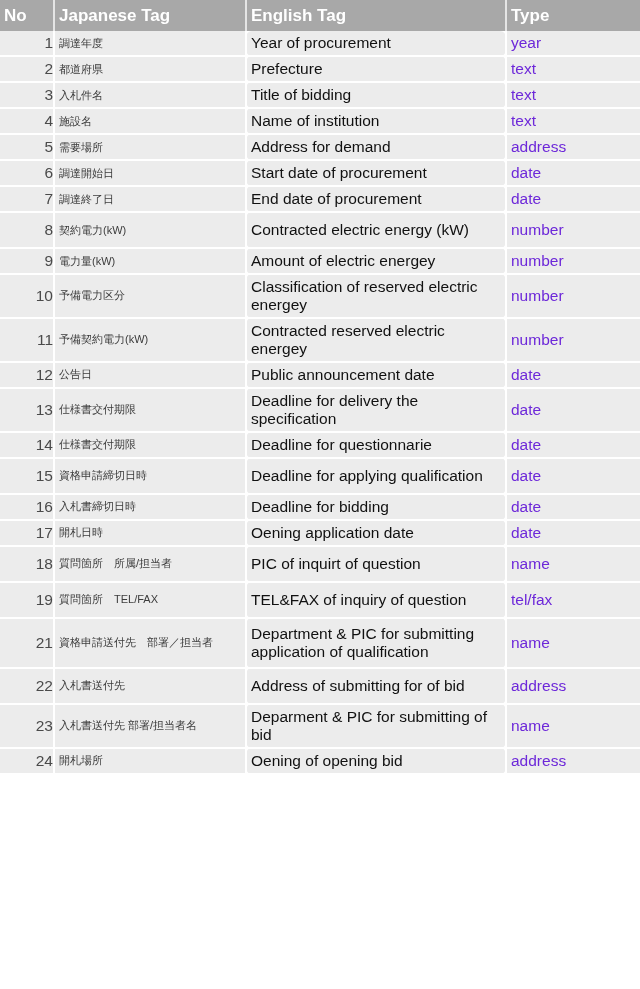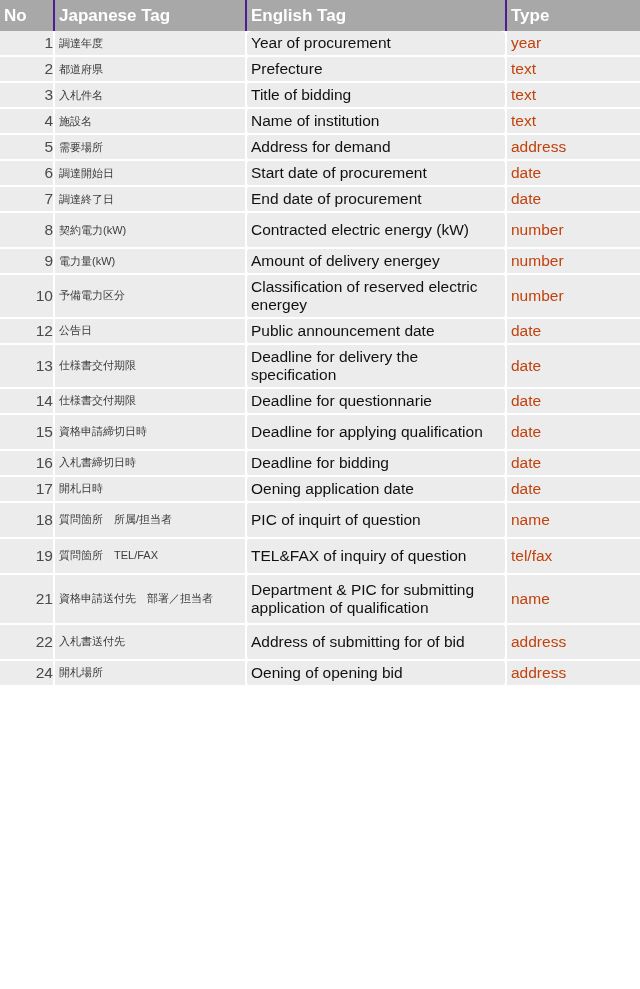--- a/index.html
+++ b/index.html
@@ -25,21 +25,21 @@
     background: #a8a8a8;
     height: 31px;
   }
   .th {
     color: #ffffff;
     font-weight: bold;
     font-size: 17px;
     text-align: left;
     padding: 0 0 0 4px;
     vertical-align: middle;
-    border-right: 2px solid #4c1d95;
+    border-right: 2px solid #e5e5e5;
     line-height: 31px;
     height: 31px;
     white-space: nowrap;
     overflow: hidden;
   }
   .th.last { border-right: none; }
 
   
   .row {
     background: #ececec;
@@ -70,21 +70,21 @@
     word-break: break-all;
   }
   .c-en {
     width: 258px;
     color: #111111;
     line-height: 1.16;
     border-radius: 6px;
   }
   .c-type {
     width: 132px;
-    color: #c2410c;
+    color: #6d28d9;
     white-space: nowrap;
   }
 
   
   .h1 { height: 24px; }
   .h2 { height: 36px; }
   .h3 { height: 50px; margin-left: 16px; }
 </style>
 </head>
 <body>
@@ -149,27 +149,33 @@
       </tr>
       <tr class="row h2">
         <td class="cell c-no">8</td>
         <td class="cell c-ja">契約電力(kW)</td>
         <td class="cell c-en">Contracted electric energy (kW)</td>
         <td class="cell c-type last">number</td>
       </tr>
       <tr class="row h1">
         <td class="cell c-no">9</td>
         <td class="cell c-ja">電力量(kW)</td>
-        <td class="cell c-en">Amount of delivery energey</td>
+        <td class="cell c-en">Amount of electric energey</td>
         <td class="cell c-type last">number</td>
       </tr>
       <tr class="row h2">
         <td class="cell c-no">10</td>
         <td class="cell c-ja">予備電力区分</td>
         <td class="cell c-en">Classification of reserved electric energey</td>
+        <td class="cell c-type last">number</td>
+      </tr>
+      <tr class="row h2">
+        <td class="cell c-no">11</td>
+        <td class="cell c-ja">予備契約電力(kW)</td>
+        <td class="cell c-en">Contracted reserved electric energey</td>
         <td class="cell c-type last">number</td>
       </tr>
       <tr class="row h1">
         <td class="cell c-no">12</td>
         <td class="cell c-ja">公告日</td>
         <td class="cell c-en">Public announcement date</td>
         <td class="cell c-type last">date</td>
       </tr>
       <tr class="row h2">
         <td class="cell c-no">13</td>
@@ -218,20 +224,26 @@
         <td class="cell c-ja">資格申請送付先　部署／担当者</td>
         <td class="cell c-en">Department &amp; PIC  for submitting application of qualification</td>
         <td class="cell c-type last">name</td>
       </tr>
       <tr class="row h2">
         <td class="cell c-no">22</td>
         <td class="cell c-ja">入札書送付先</td>
         <td class="cell c-en">Address of submitting for of bid</td>
         <td class="cell c-type last">address</td>
       </tr>
+      <tr class="row h2">
+        <td class="cell c-no">23</td>
+        <td class="cell c-ja">入札書送付先 部署/担当者名</td>
+        <td class="cell c-en">Deparment &amp; PIC for submitting of bid</td>
+        <td class="cell c-type last">name</td>
+      </tr>
       <tr class="row h1">
         <td class="cell c-no">24</td>
         <td class="cell c-ja">開札場所</td>
         <td class="cell c-en">Oening of opening bid</td>
         <td class="cell c-type last">address</td>
       </tr>
     </tbody>
 </table>
 
 </body></html>

